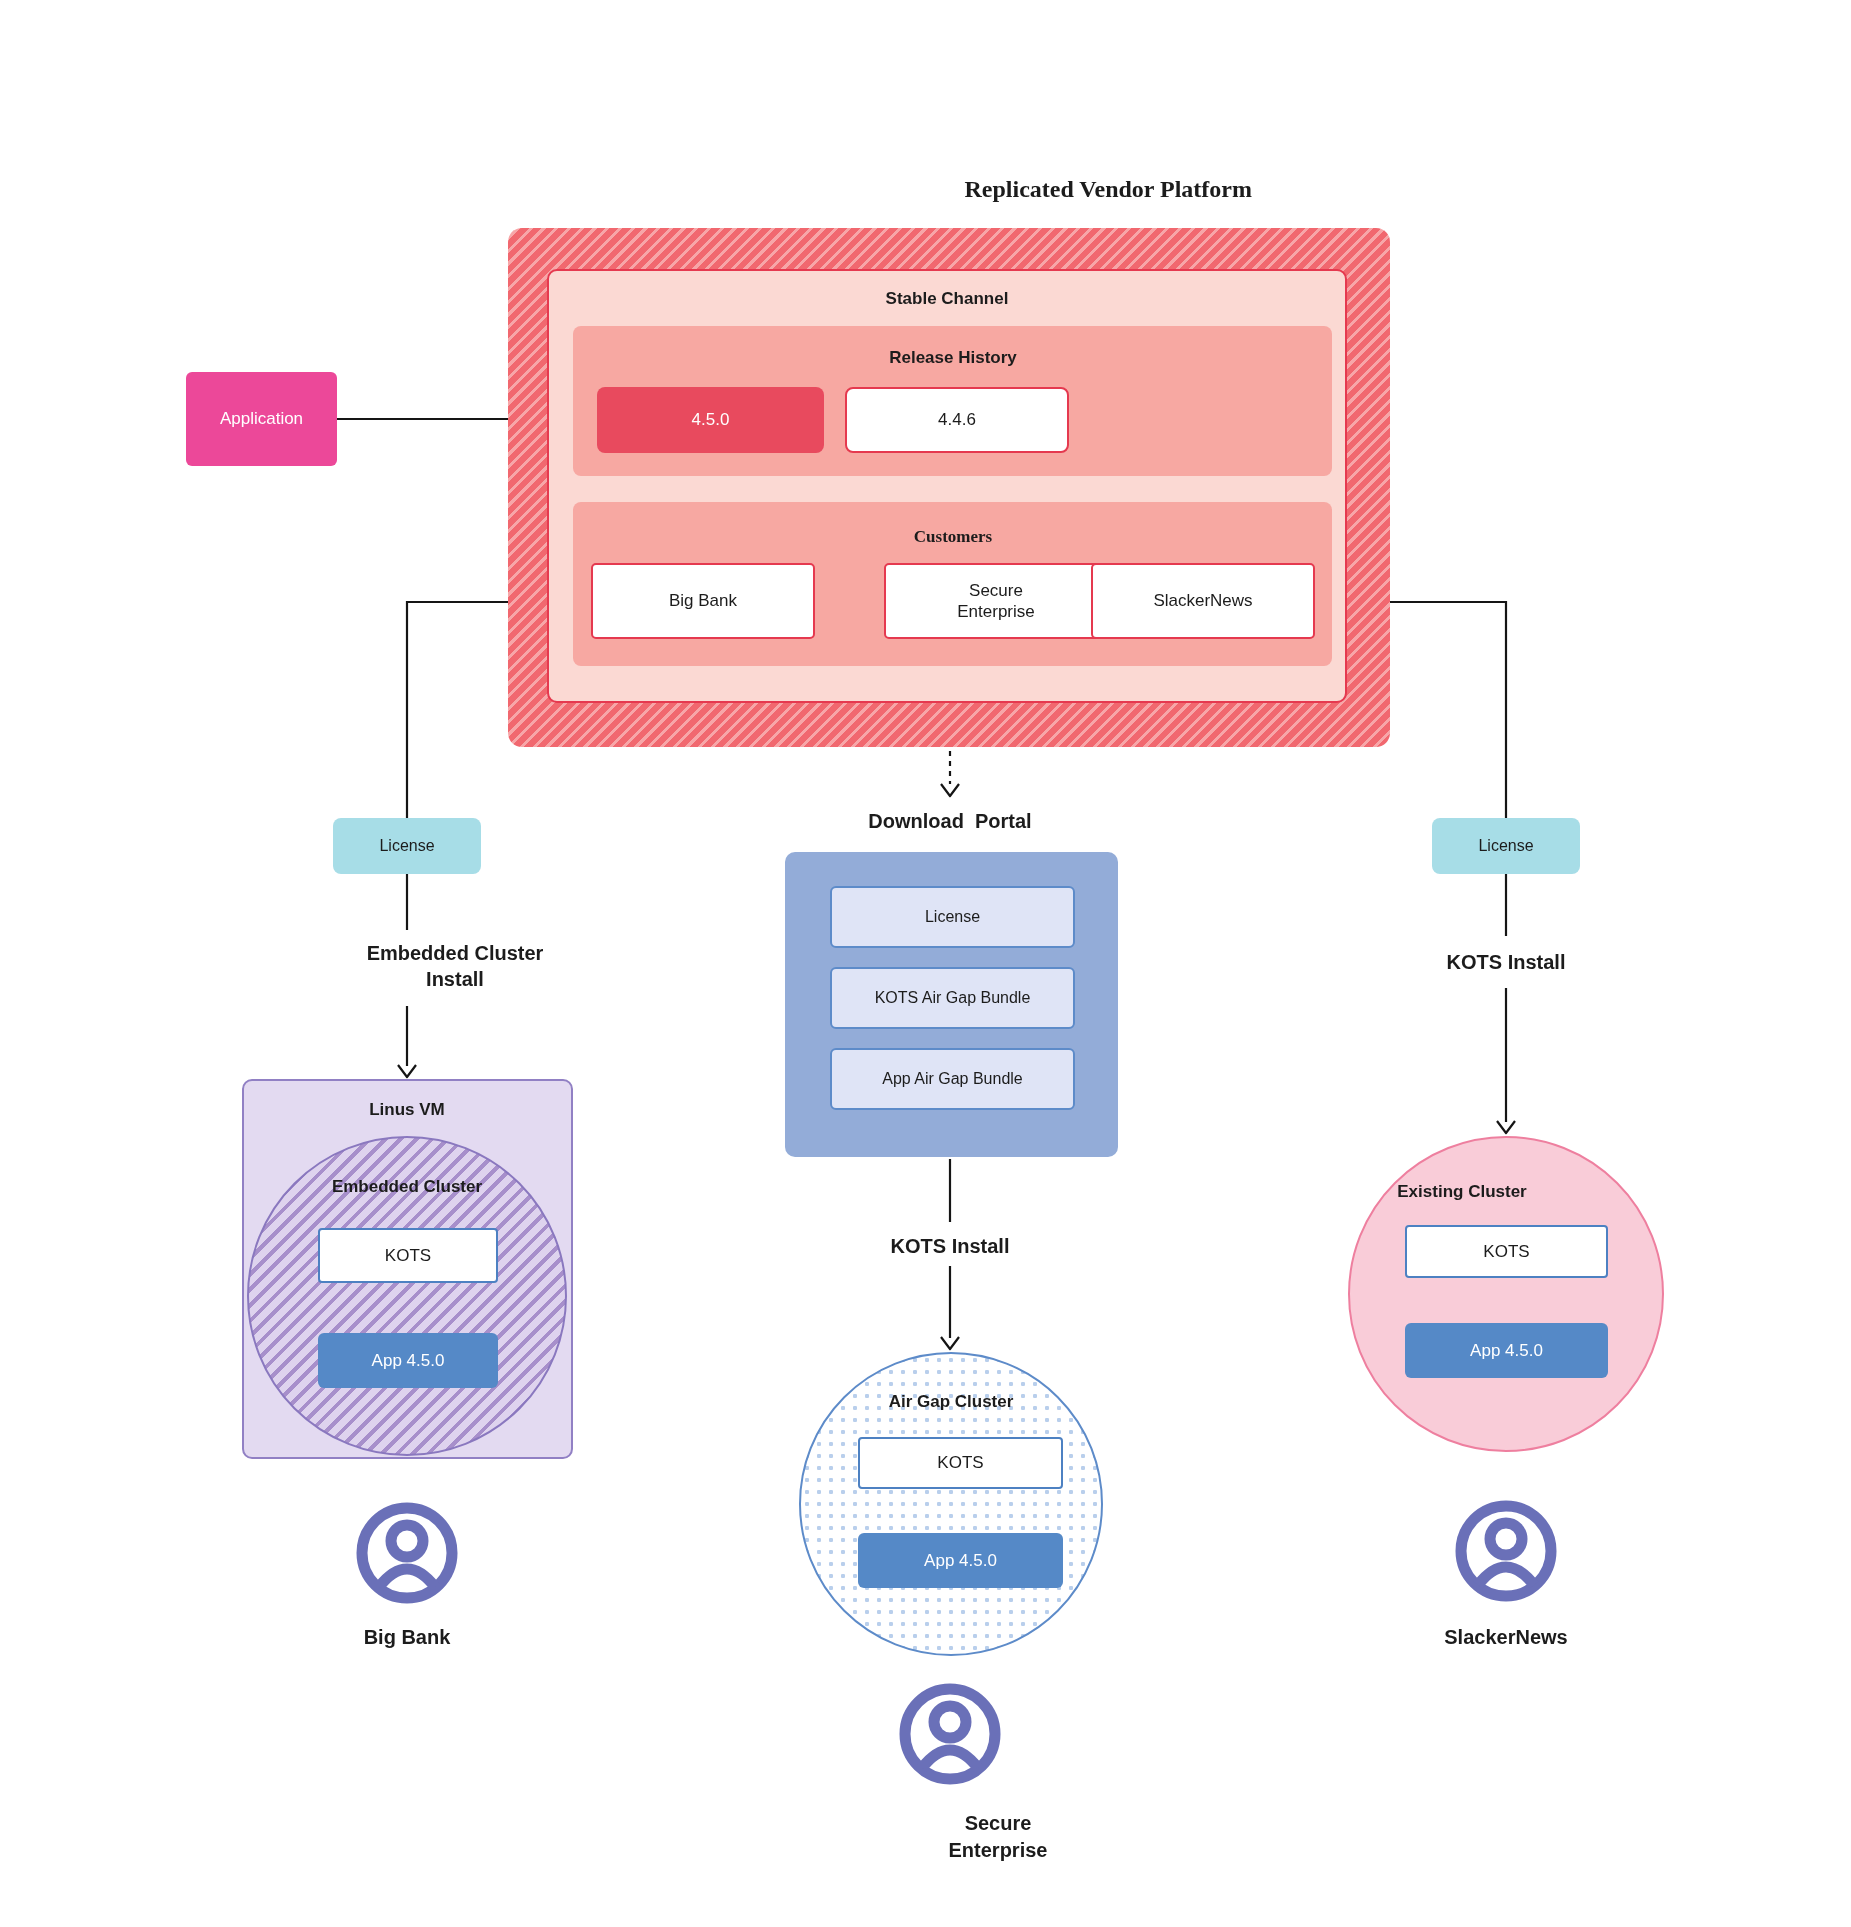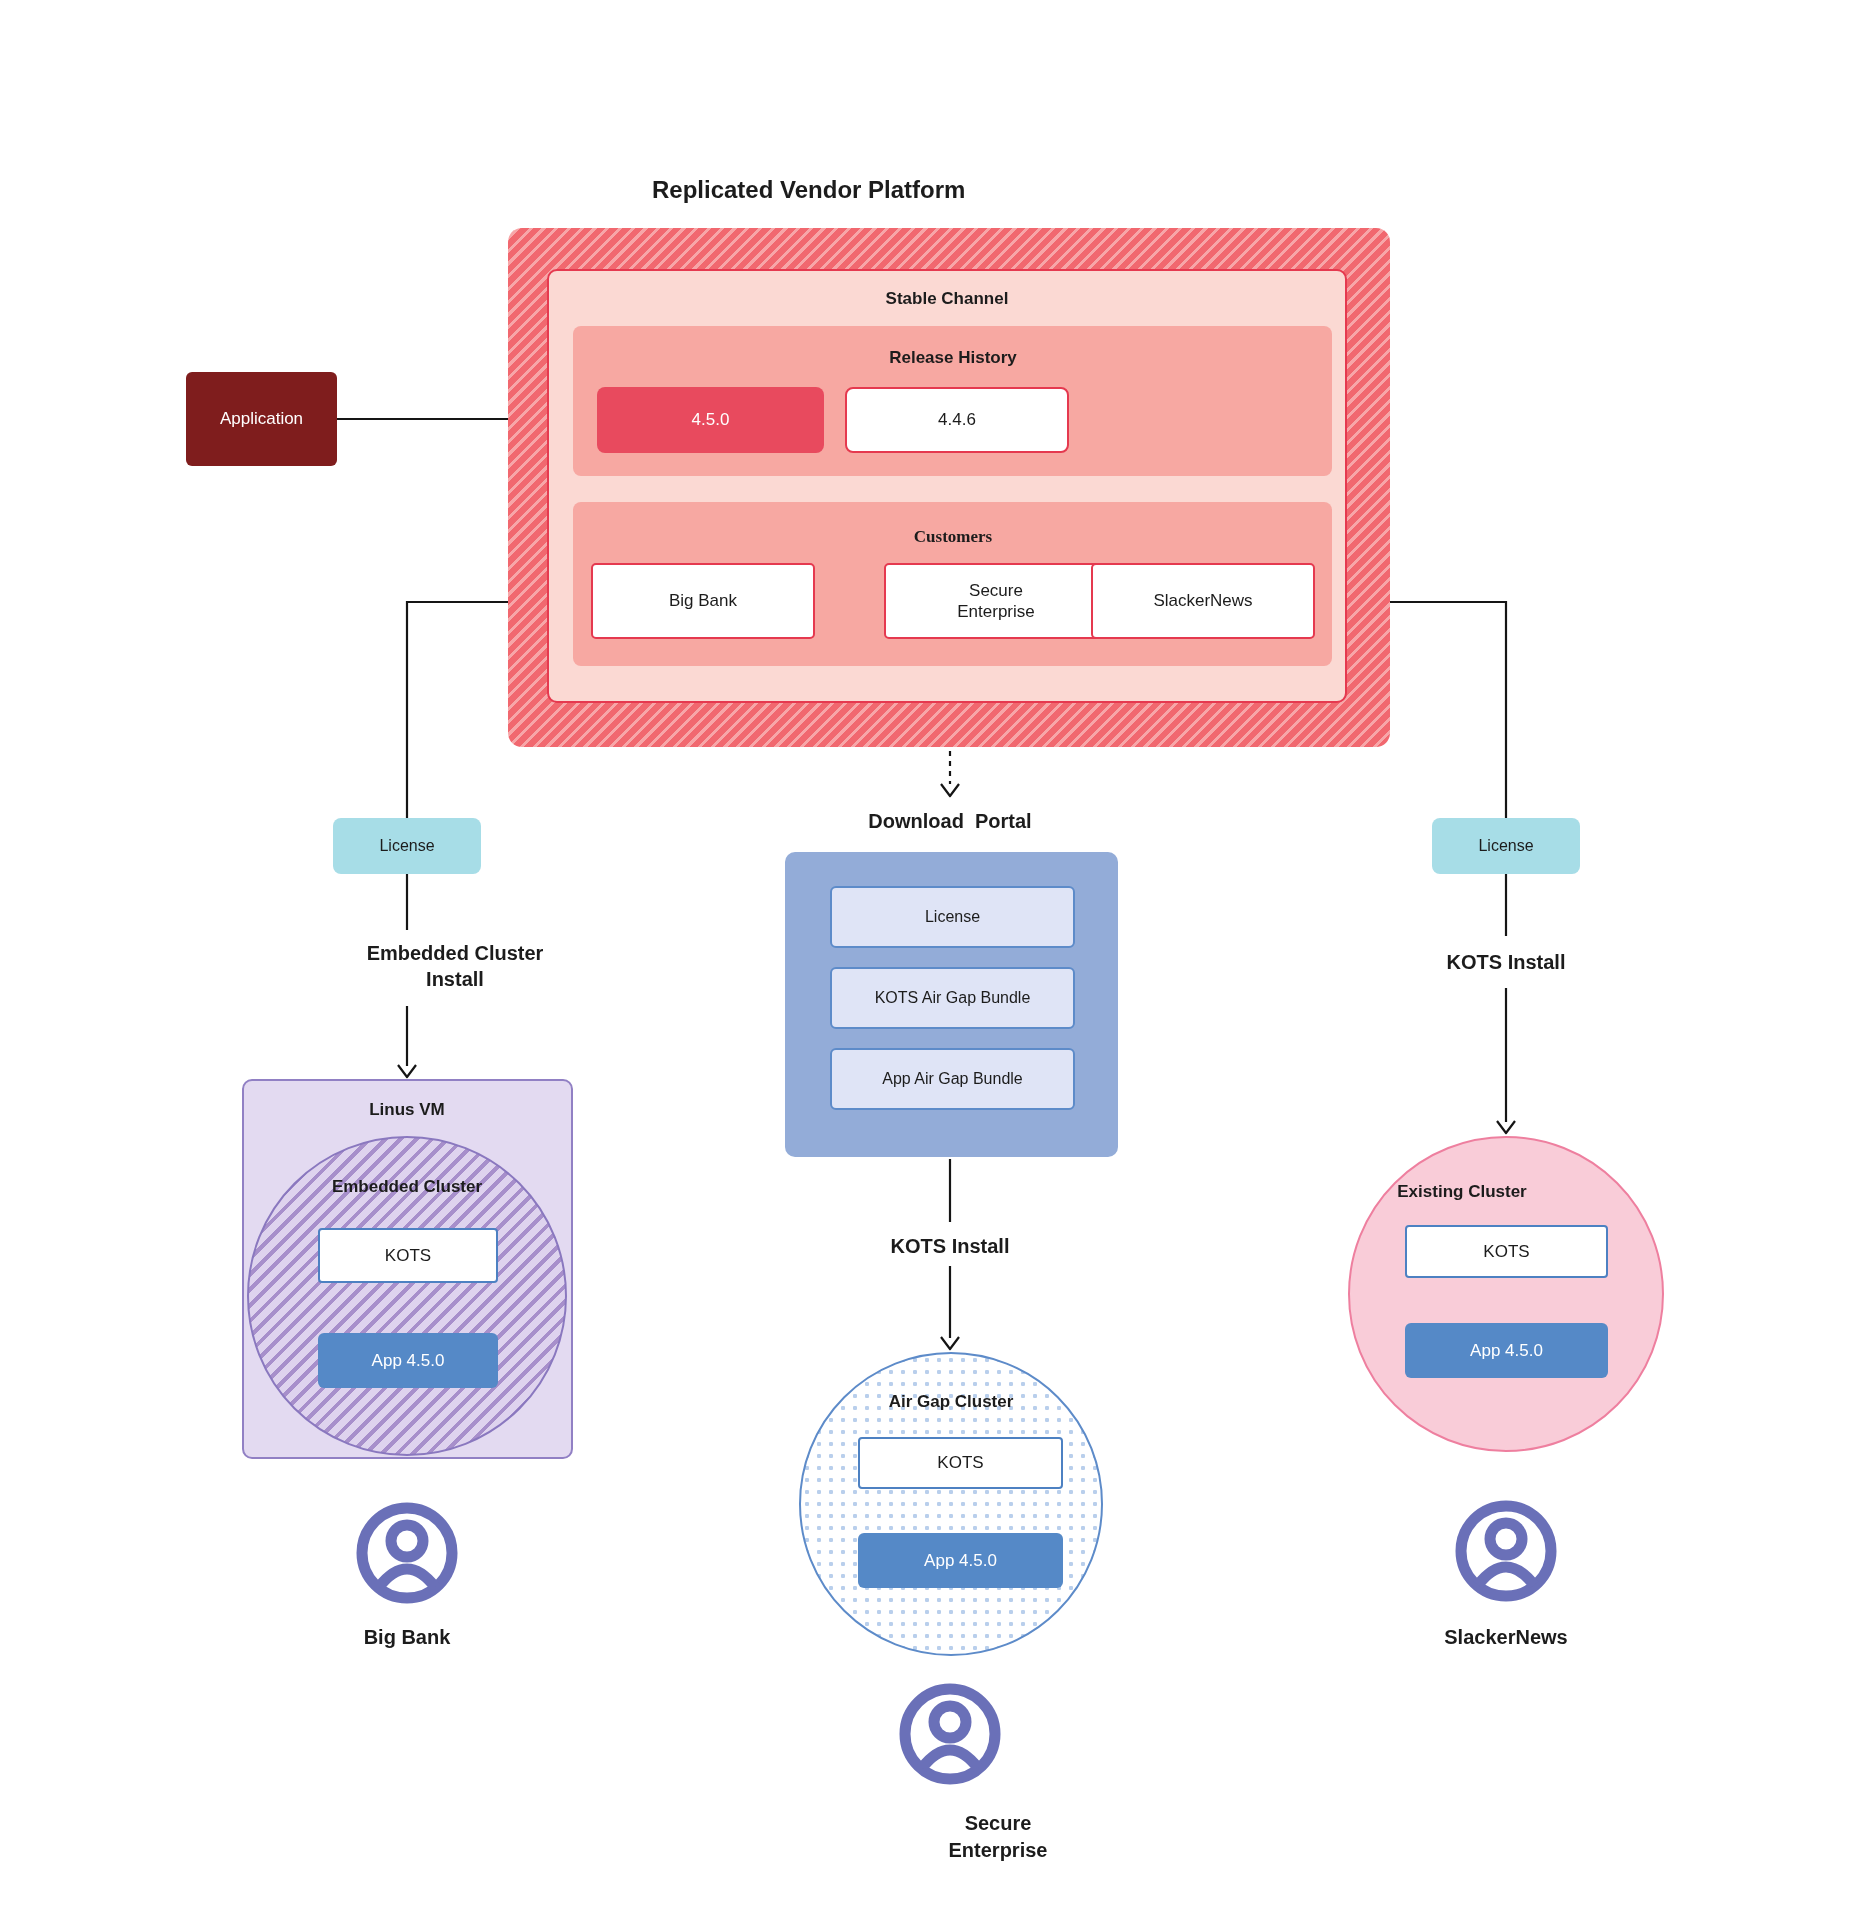--- a/index.html
+++ b/index.html
@@ -10,35 +10,35 @@
   }
   .abs { position:absolute; box-sizing:border-box; }
   .box {
     display:flex; align-items:center; justify-content:center;
     text-align:center; box-sizing:border-box;
   }
   .multiline { white-space:pre-line;margin-left:48px; }
   .prespace { white-space:pre; }
 
   
-  .page-title { font-size:24px; font-weight:700; text-align:left; }
+  .page-title { font-size:24px; font-weight:700; text-align:right;font-family:Liberation Serif, serif; }
   .striped-red {
     background:repeating-linear-gradient(135deg,#f1686f 0px,#f1686f 6px,#f7a6a8 6px,#f7a6a8 9px);
     border-radius:14px;
   }
   .stable-channel {
     background:#fbd9d3; border:2px solid #e5394f; border-radius:10px;
   }
   .panel-salmon { background:#f7a8a2; border-radius:8px; }
   .section-label { font-size:17px; font-weight:700; text-align:center; }
   .release-current { background:#e84a5e; border-radius:8px; color:#ffffff; font-size:17px; }
   .release-prev { background:#ffffff; border:2px solid #e5394f; border-radius:8px; font-size:17px; }
   .customer-box { background:#ffffff; border:2px solid #e5394f; border-radius:5px; font-size:17px; line-height:1.25; }
 
-  .application-box { background:#7f1d1d; border-radius:6px; color:#ffffff; font-size:17px; }
+  .application-box { background:#ec4899; border-radius:6px; color:#ffffff; font-size:17px; }
 
   
   .license-box { background:#a7dde7; border-radius:8px; font-size:16px; }
   .flow-label { font-size:20px; font-weight:700; text-align:center; line-height:1.3; }
   .kots-box { background:#ffffff; border:2px solid #4d81c2; border-radius:4px; font-size:17px; }
   .app-box { background:#5589c7; border-radius:6px; color:#ffffff; font-size:17px; }
   .user-label { font-size:20px; font-weight:700; text-align:center; line-height:1.35; }
 
   
   .vm-box { background:#e3daf1; border:2px solid #9180c4; border-radius:10px; }

